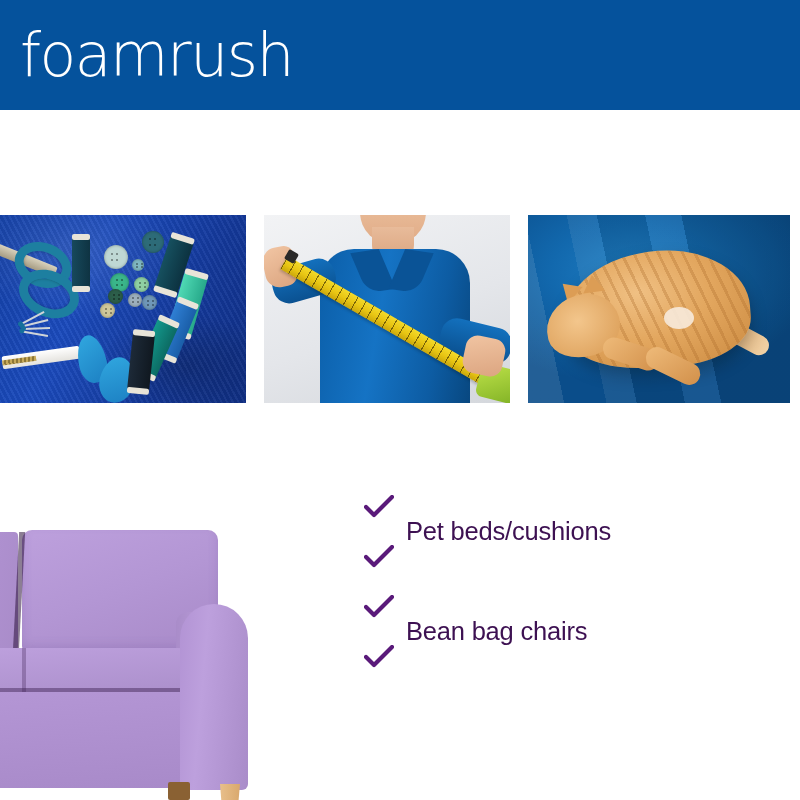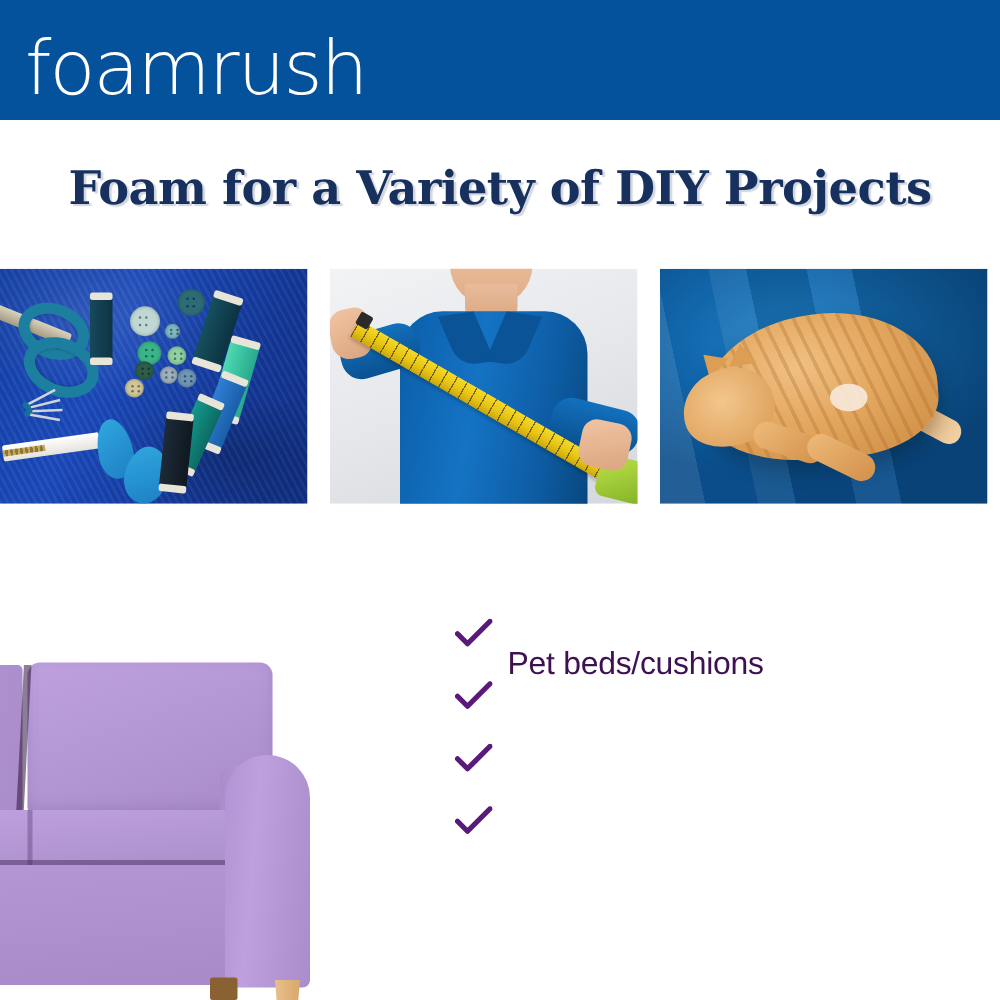--- a/index.html
+++ b/index.html
@@ -20,21 +20,21 @@
     height: 800px;
     background: #ffffff;
     overflow: hidden;
   }
 
   
   .header-banner {
     position: absolute;
     left: 0; top: 0;
     width: 800px;
-    height: 96px;
+    height: 110px;
     background: #05529c;
   }
   .brand-logo {
     position: absolute;
     left: 20px;
     top: 22px;
     font-family: "DejaVu Sans", sans-serif;
     font-size: 60px;
     font-weight: 300;
     letter-spacing: -1.5px;
@@ -449,21 +449,20 @@
 </style>
 </head>
 <body>
 
 <div class="page">
 
   <div class="header-banner">
     <div class="brand-logo">foamrush</div>
   </div>
 
-  <div class="headline">Foam for a Variety of DIY Projects</div>
 
   <div class="photo-strip">
 
     <div class="photo photo-1">
       <div class="sew-bg"></div>
 
       <div class="scissors-blade"></div>
       <div class="scissors-ring ring-a"></div>
       <div class="scissors-ring ring-b"></div>
 
@@ -580,20 +579,21 @@
       </span>
     </div>
 
 
     <div class="bullet-row">
       <span class="check-icon">
         <svg width="30" height="24" viewBox="0 0 30 24" aria-hidden="true">
           <path d="M2 12 L10 20 L28 2" fill="none" stroke="#5a1a7a" stroke-width="4.2" stroke-linecap="round" stroke-linejoin="round"></path>
         </svg>
       </span>
+      <span class="bullet-label">Bean bag chairs</span>
     </div>
 
     <div class="bullet-row">
       <span class="check-icon">
         <svg width="30" height="24" viewBox="0 0 30 24" aria-hidden="true">
           <path d="M2 12 L10 20 L28 2" fill="none" stroke="#5a1a7a" stroke-width="4.2" stroke-linecap="round" stroke-linejoin="round"></path>
         </svg>
       </span>
     </div>
 

